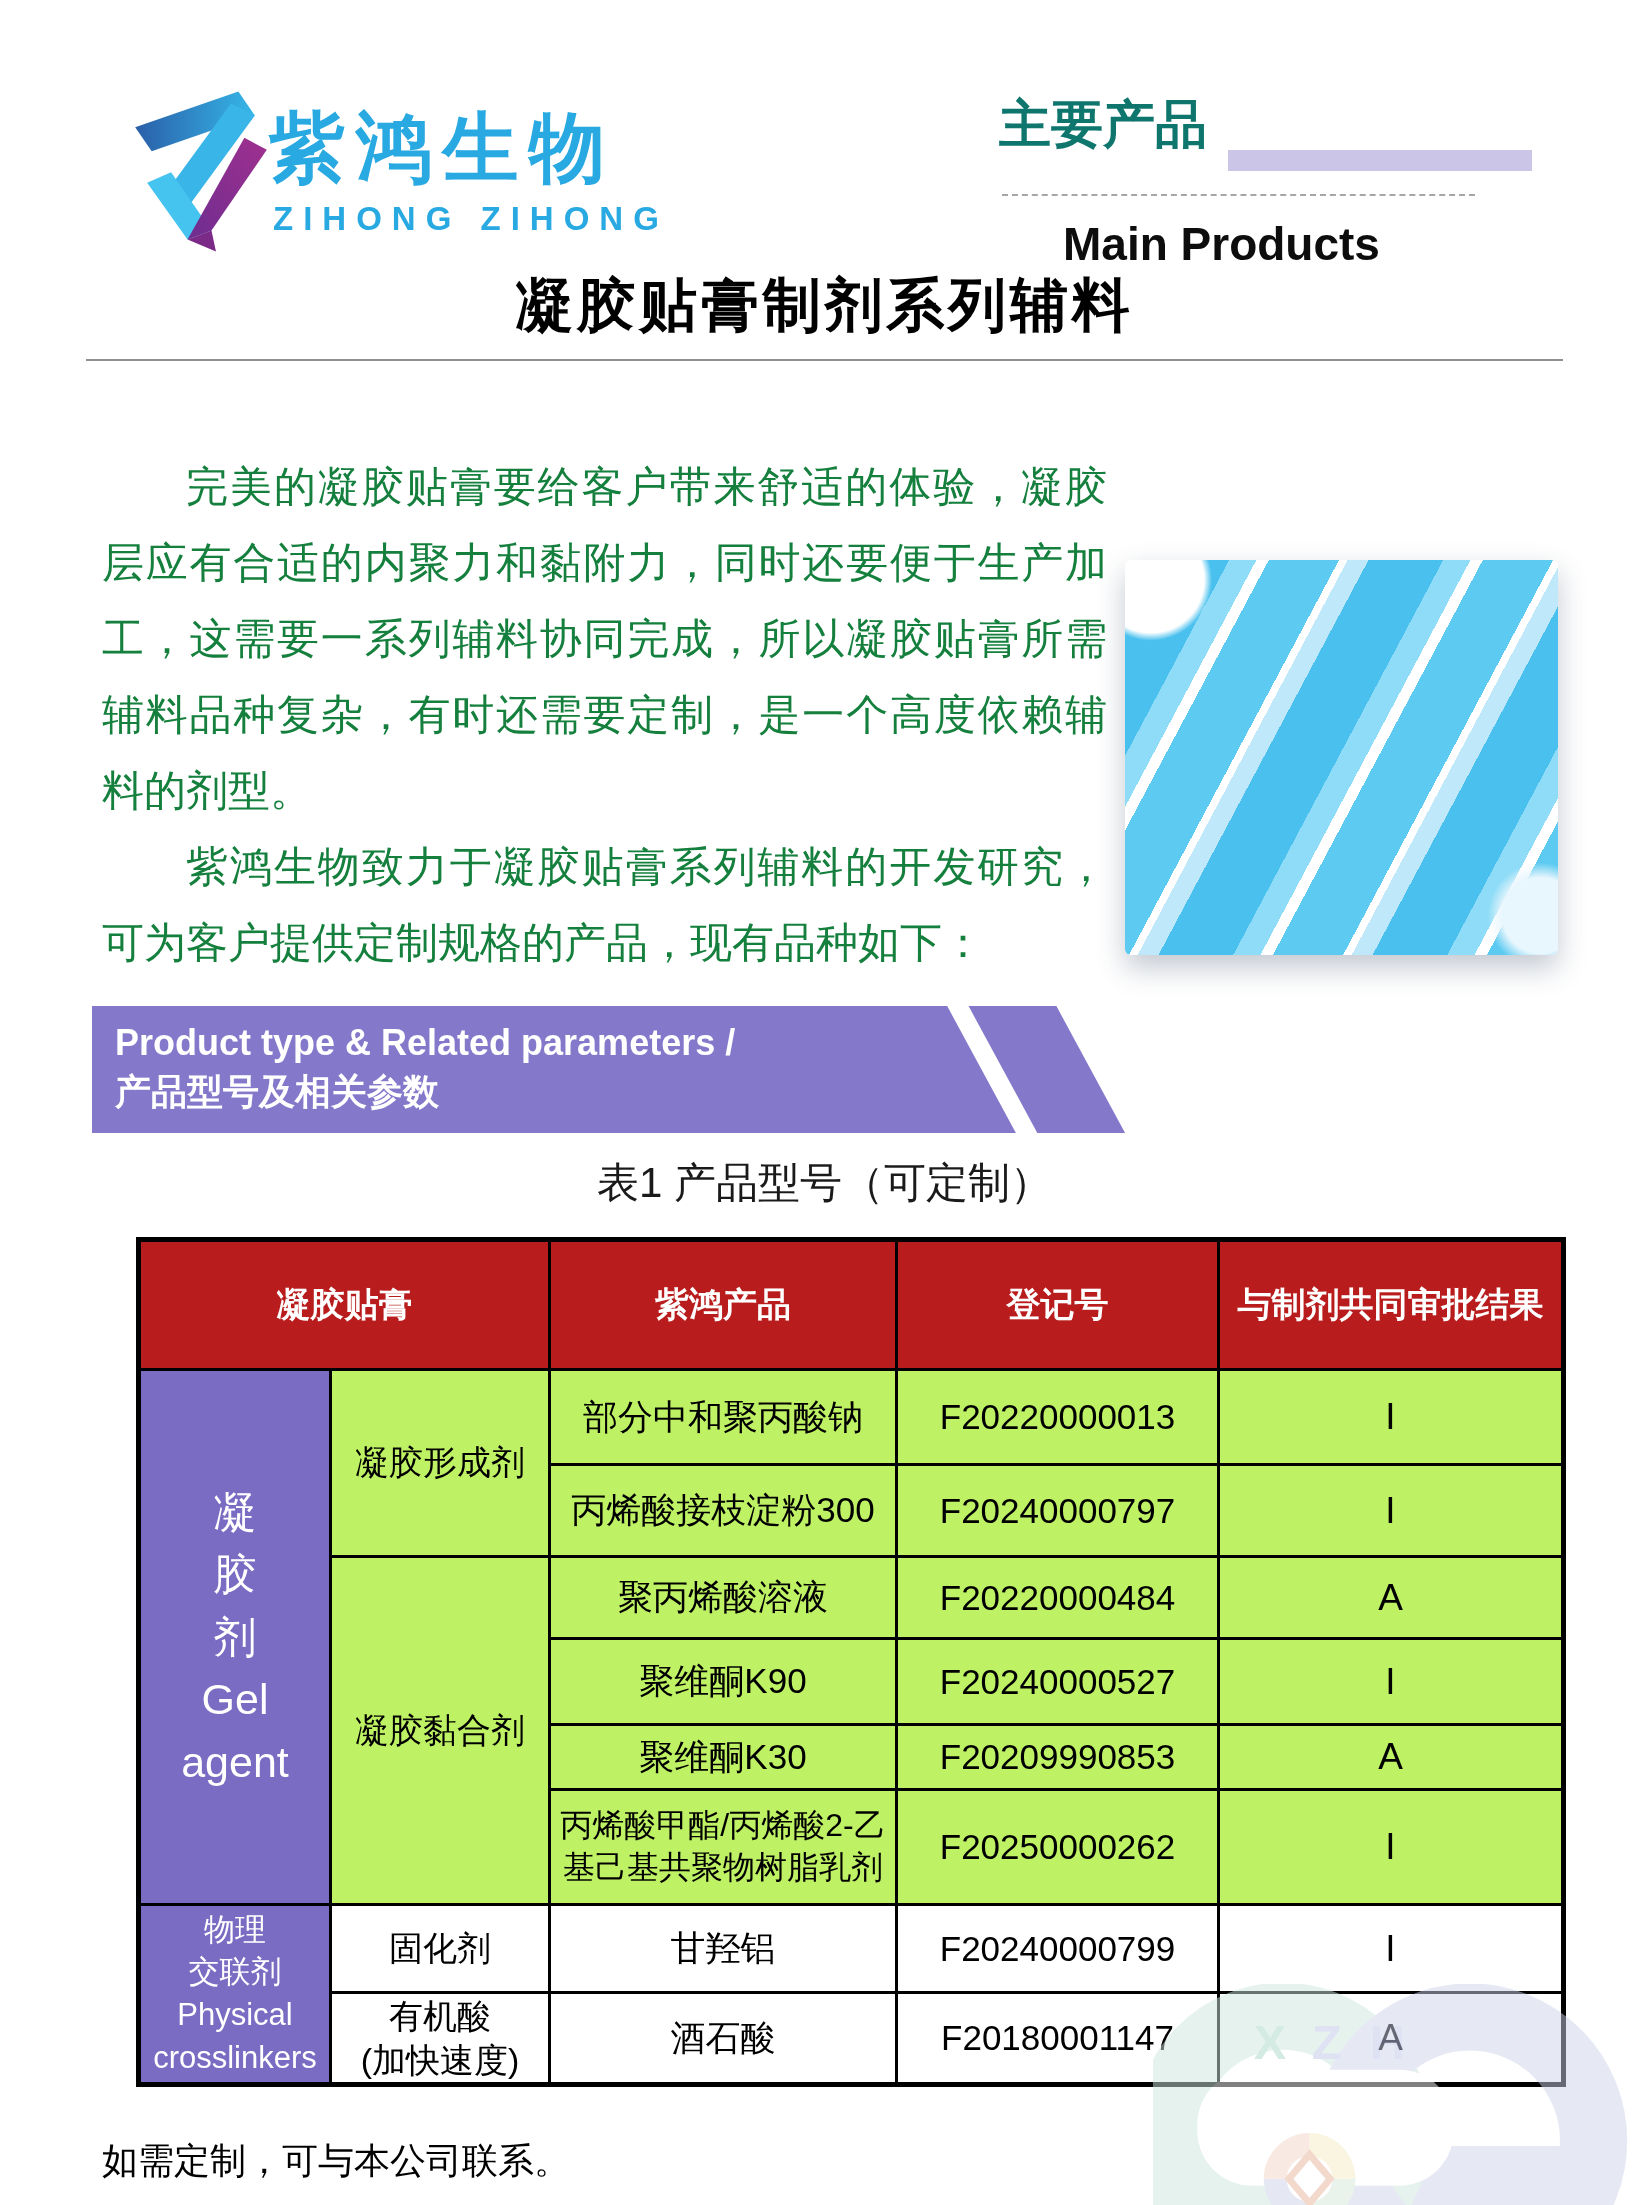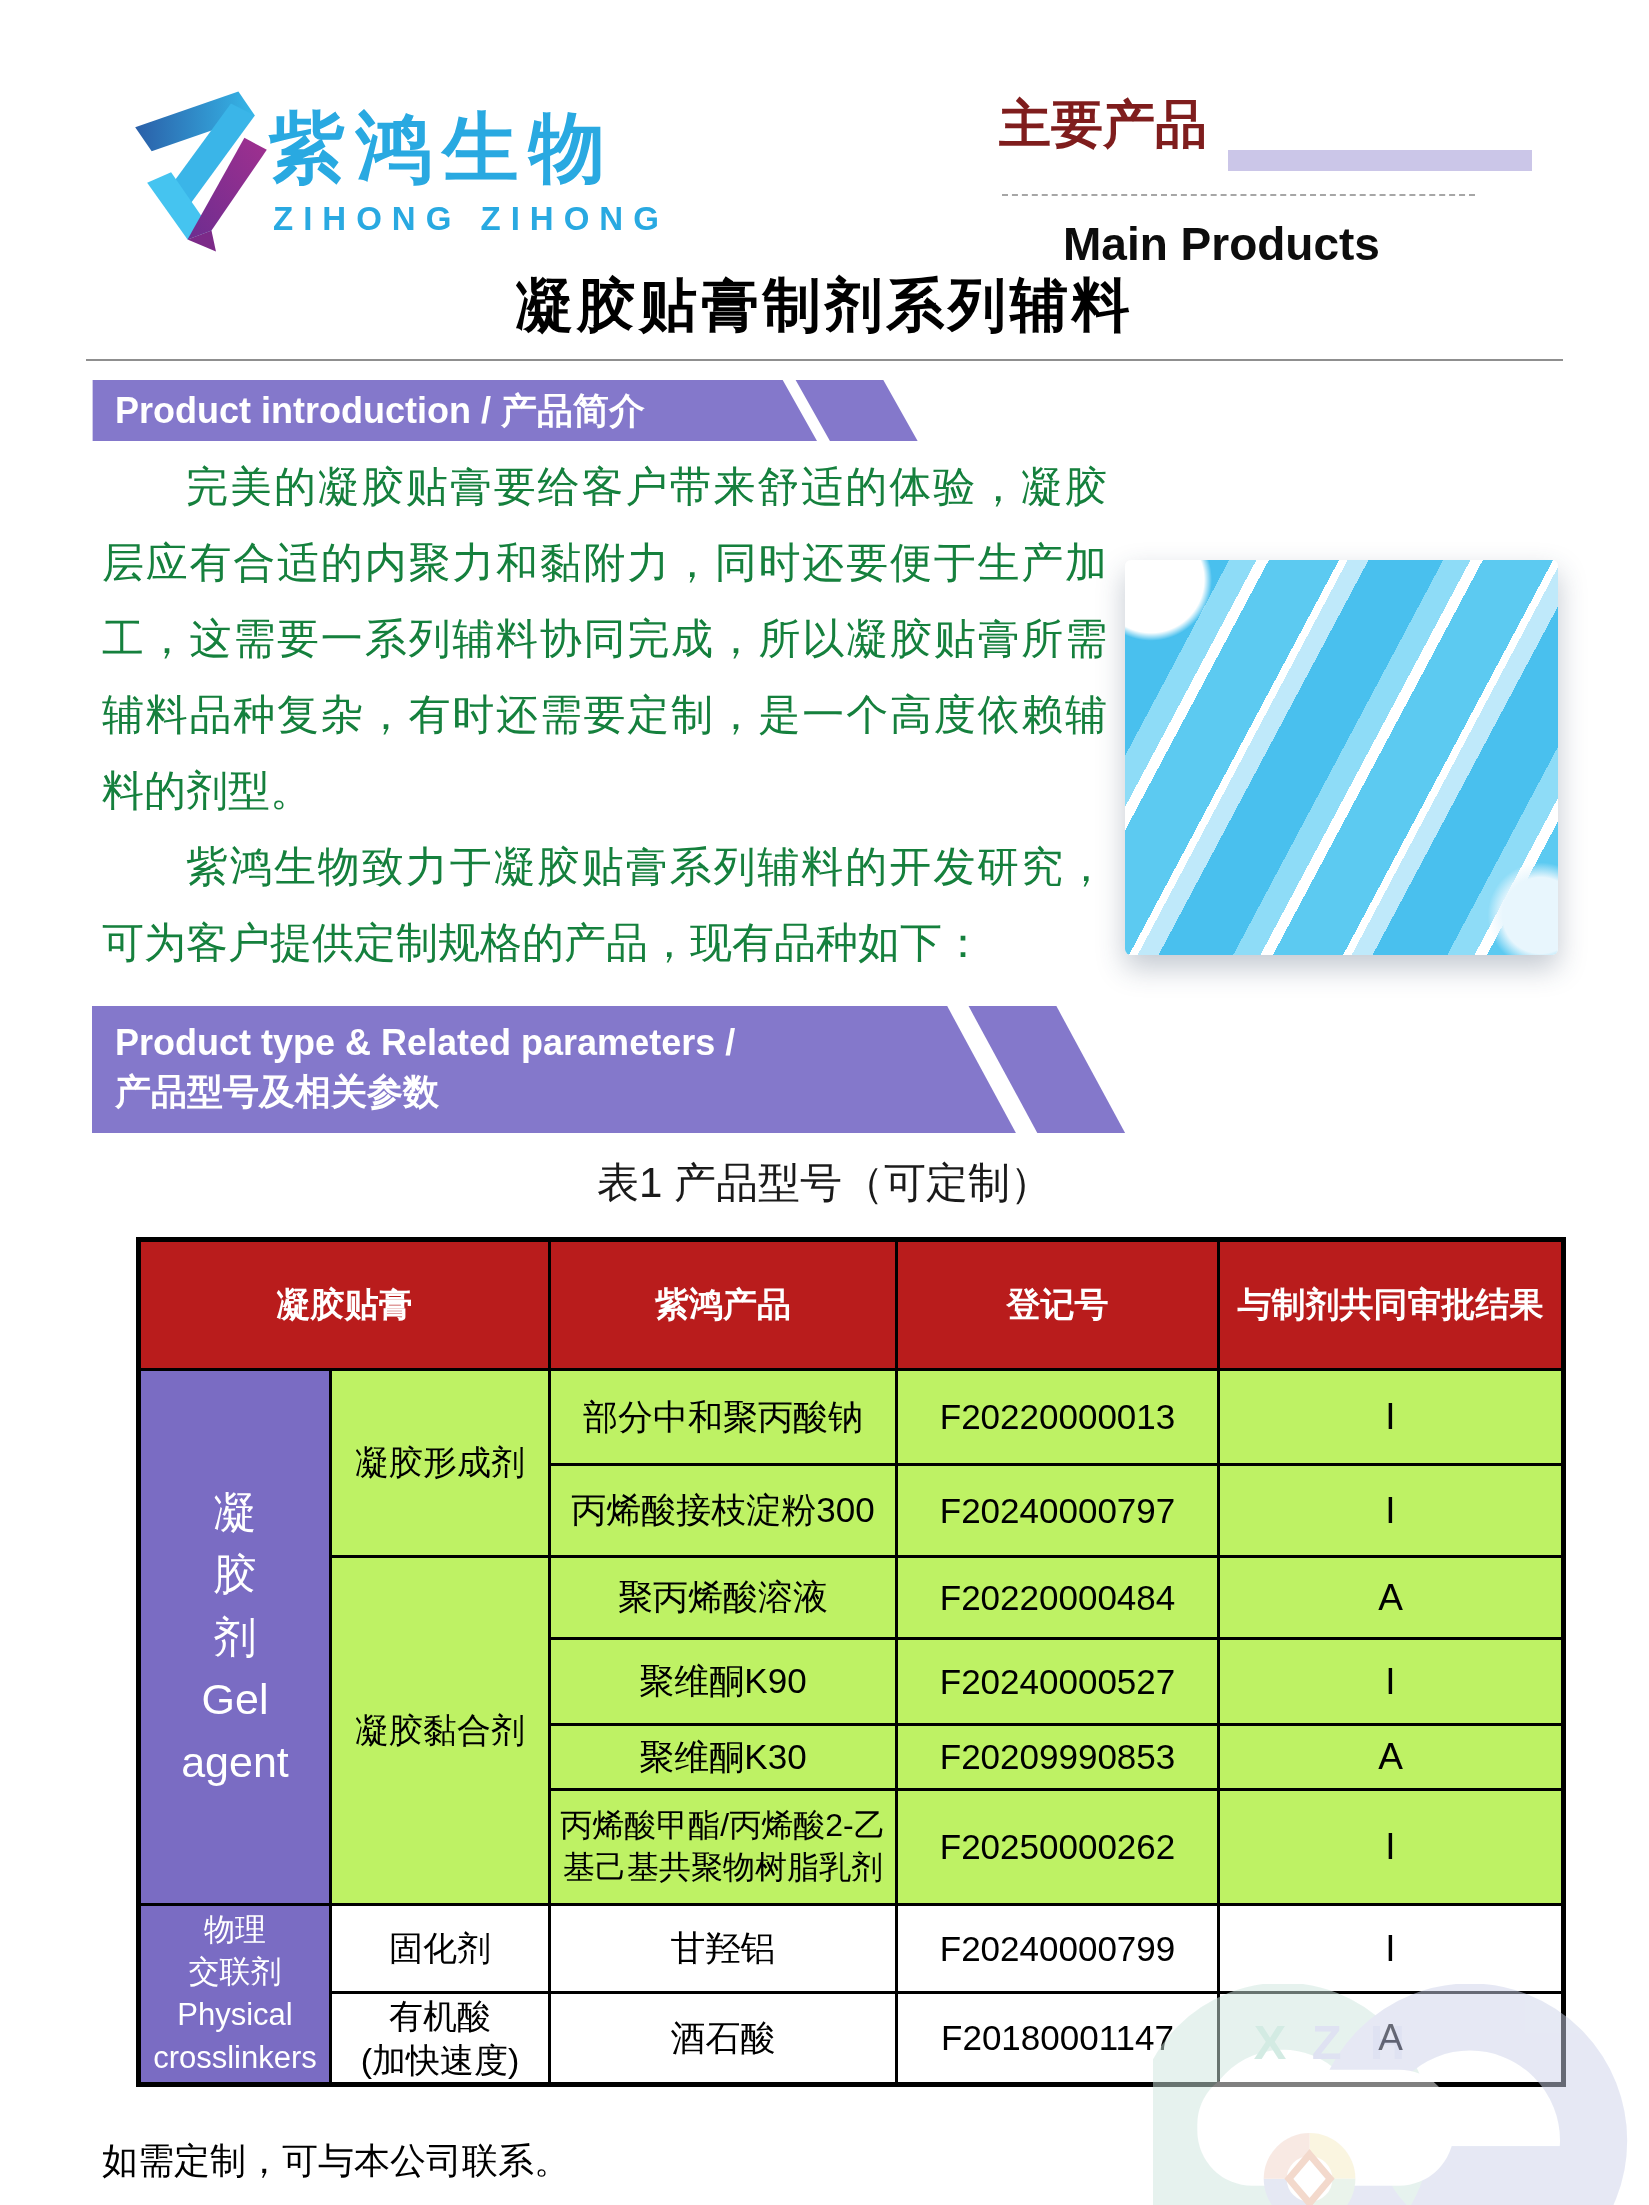--- a/index.html
+++ b/index.html
@@ -7,21 +7,21 @@
          font-family: "Liberation Sans", "DejaVu Sans", sans-serif; }
   .page { position: relative; width: 1649px; height: 2205px; overflow: hidden; background: #fff; padding-left: 32px; }
 
   
   .logo-mark { position: absolute; left: 121px; top: 81px; width: 160px; height: 172px; }
   .brand-cn { position: absolute; left: 269px; top: 98px; font-size: 76px; font-weight: 700;
               color: #29a9e1; letter-spacing: 10.7px; white-space: nowrap; }
   .brand-en { position: absolute; left: 273px; top: 200px; font-size: 33px; font-weight: 700;
               color: #29a9e1; letter-spacing: 10px; white-space: nowrap; }
 
-  .hr-cn  { position: absolute; left: 999px; top: 90px; font-size: 52px; font-weight: 700; color: #7f1d1d; }
+  .hr-cn  { position: absolute; left: 999px; top: 90px; font-size: 52px; font-weight: 700; color: #0f766e; }
   .hr-bar { position: absolute; left: 1228px; top: 150px; width: 304px; height: 20.6px; background: #cbc6e8; }
   .hr-dash{ position: absolute; left: 1002px; top: 194px; width: 473px; height: 0;
             border-top: 2.3px dashed #a6a6a6; }
   .hr-en  { position: absolute; left: 1063px; top: 217px; font-size: 46px; font-weight: 700; color: #0d0d0d; }
 
   .page-title { position: absolute; left: 0; top: 267px; width: 1649px; text-align: center;
                 font-size: 58px; font-weight: 700; color: #000; letter-spacing: 3.8px; }
   .title-divider { position: absolute; left: 86px; top: 359px; width: 1477px; height: 2.3px; background: #8f8f8f; }
 
   
@@ -101,27 +101,20 @@
   <div class="brand-en">ZIHONG ZIHONG</div>
 
   <div class="hr-cn">主要产品</div>
   <div class="hr-bar"></div>
   <div class="hr-dash"></div>
   <div class="hr-en">Main Products</div>
 
   <div class="page-title">凝胶贴膏制剂系列辅料</div>
   <div class="title-divider"></div>
 
-  <div class="banner banner1">
-    <svg width="840" height="61" viewBox="0 0 1100 80" aria-hidden="true">
-      <polygon points="0,0 905,0 950,80 0,80" fill="#8478cb"></polygon>
-      <polygon points="922,0 1037,0 1082,80 967,80" fill="#8478cb"></polygon>
-    </svg>
-    <div class="btxt">Product introduction / 产品简介</div>
-  </div>
 
   <div class="intro">
     <p>完美的凝胶贴膏要给客户带来舒适的体验，凝胶层应有合适的内聚力和黏附力，同时还要便于生产加工，这需要一系列辅料协同完成，所以凝胶贴膏所需辅料品种复杂，有时还需要定制，是一个高度依赖辅料的剂型。</p>
     <p>紫鸿生物致力于凝胶贴膏系列辅料的开发研究，可为客户提供定制规格的产品，现有品种如下：</p>
   </div>
 
   <div class="gel-photo"></div>
 
   <div class="banner banner2">
     <svg width="1069" height="127" viewBox="0 0 1400 166" aria-hidden="true">

